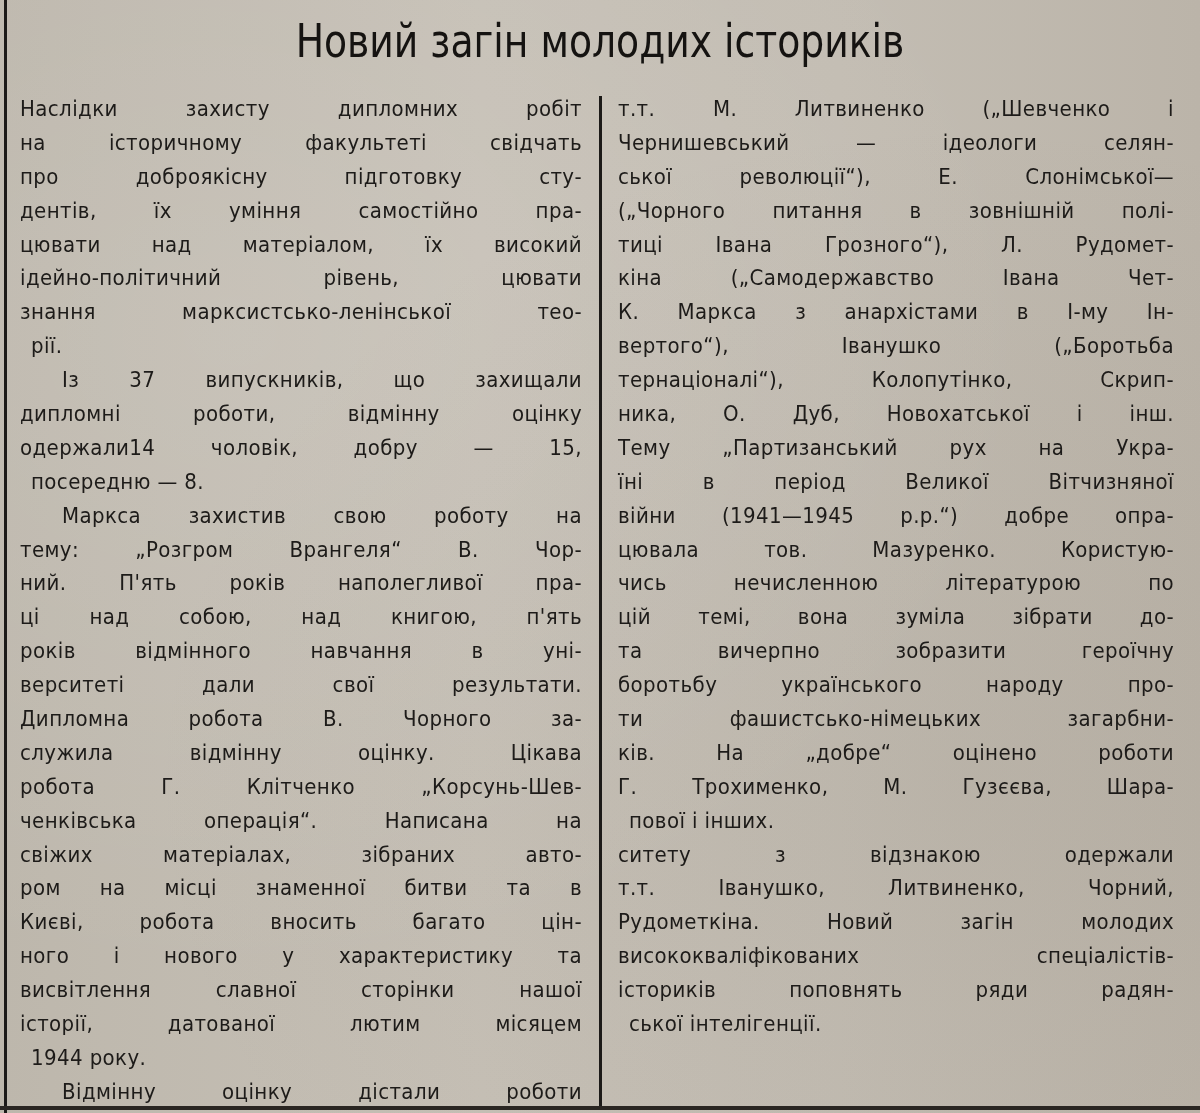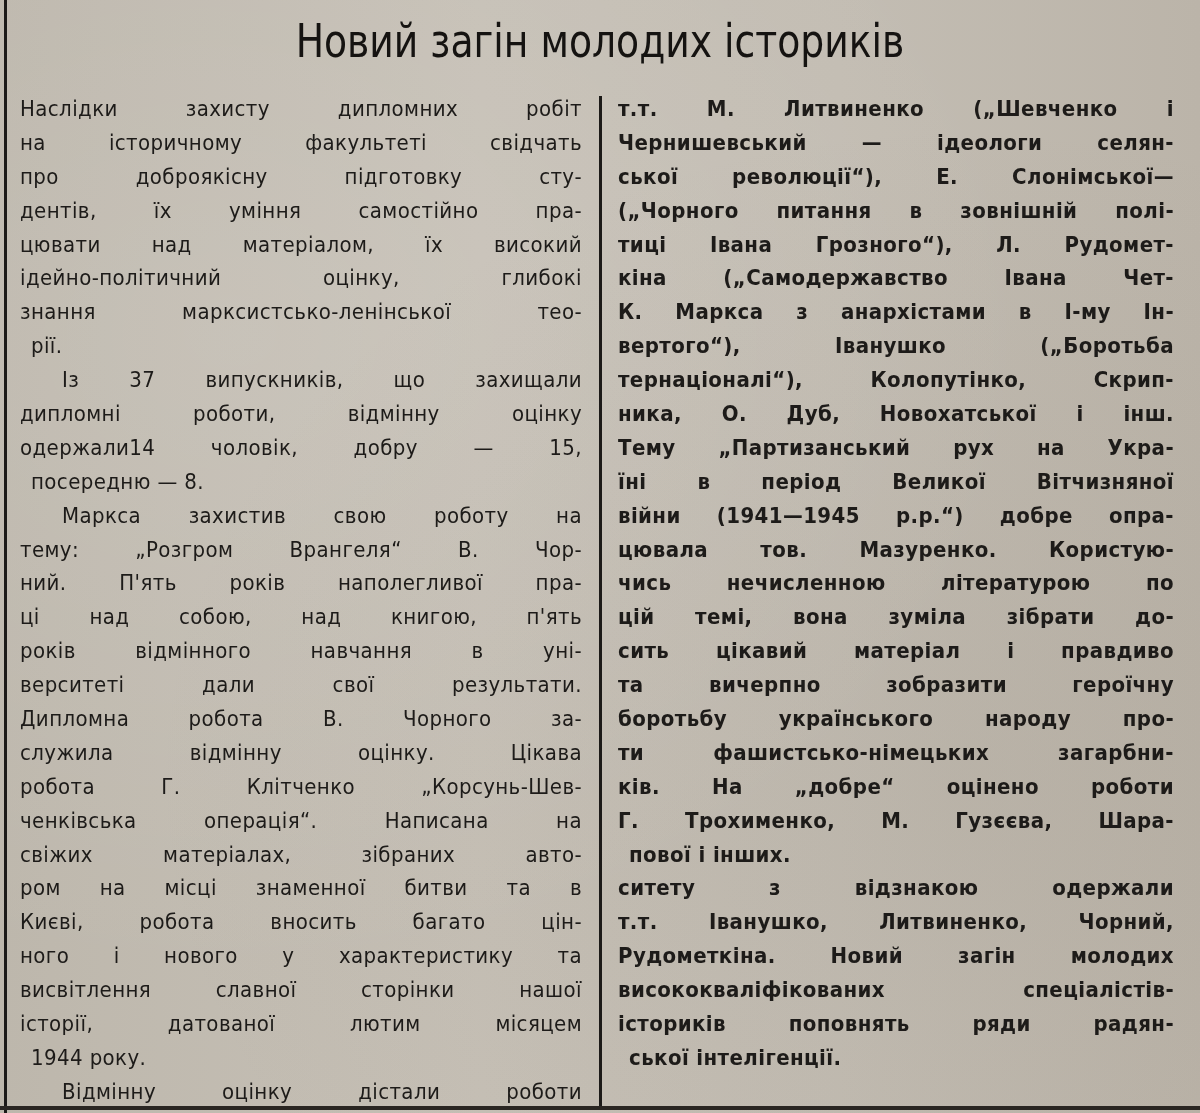--- a/index.html
+++ b/index.html
@@ -57,21 +57,21 @@
       margin: 0;
     }
     .column {
       position: absolute;
       top: 92px;
       font-size: 22px;
       line-height: 33.9px;
       letter-spacing: 0.4px;
     }
     .col-left { left: 20px; width: 562px; }
-    .col-right { left: 618px; width: 556px; font-weight: bold; }
+    .col-right { left: 618px; width: 556px; }
     .line {
       display: block;
       white-space: nowrap;
       text-align: justify;
       text-align-last: justify;
       height: 33.9px;
     }
     .line.last {
       text-align-last: left;
       margin-left: 11px;
@@ -89,21 +89,21 @@
   <div class="bottom-rule"></div>
 
   <h1 class="headline">Новий загін молодих істориків</h1>
 
   <div class="column col-left">
       <span class="line">Наслідки захисту дипломних робіт</span>
       <span class="line">на історичному факультеті свідчать</span>
       <span class="line">про доброякісну підготовку сту-</span>
       <span class="line">дентів, їх уміння самостійно пра-</span>
       <span class="line">цювати над матеріалом, їх високий</span>
-      <span class="line">ідейно-політичний оцінку, глибокі</span>
+      <span class="line">ідейно-політичний рівень, цювати</span>
       <span class="line">знання марксистсько-ленінської тео-</span>
       <span class="line last">рії.</span>
       <span class="line indent">Із 37 випускників, що захищали</span>
       <span class="line">дипломні роботи, відмінну оцінку</span>
       <span class="line">одержали14 чоловік, добру — 15,</span>
       <span class="line last">посередню — 8.</span>
       <span class="line indent">Маркса захистив свою роботу на</span>
       <span class="line">тему: „Розгром Врангеля“ В. Чор-</span>
       <span class="line">ний. П'ять років наполегливої пра-</span>
       <span class="line">ці над собою, над книгою, п'ять</span>
@@ -132,21 +132,20 @@
       <span class="line">К. Маркса з анархістами в І-му Ін-</span>
       <span class="line">вертого“), Іванушко („Боротьба</span>
       <span class="line">тернаціоналі“), Колопутінко, Скрип-</span>
       <span class="line">ника, О. Дуб, Новохатської і інш.</span>
       <span class="line">Тему „Партизанський рух на Укра-</span>
       <span class="line">їні в період Великої Вітчизняної</span>
       <span class="line">війни (1941—1945 р.р.“) добре опра-</span>
       <span class="line">цювала тов. Мазуренко. Користую-</span>
       <span class="line">чись нечисленною літературою по</span>
       <span class="line">цій темі, вона зуміла зібрати до-</span>
-      <span class="line">сить цікавий матеріал і правдиво</span>
       <span class="line">та вичерпно зобразити героїчну</span>
       <span class="line">боротьбу українського народу про-</span>
       <span class="line">ти фашистсько-німецьких загарбни-</span>
       <span class="line">ків. На „добре“ оцінено роботи</span>
       <span class="line">Г. Трохименко, М. Гузєєва, Шара-</span>
       <span class="line last">пової і інших.</span>
       <span class="line">ситету з відзнакою одержали</span>
       <span class="line">т.т. Іванушко, Литвиненко, Чорний,</span>
       <span class="line">Рудометкіна. Новий загін молодих</span>
       <span class="line">висококваліфікованих спеціалістів-</span>

